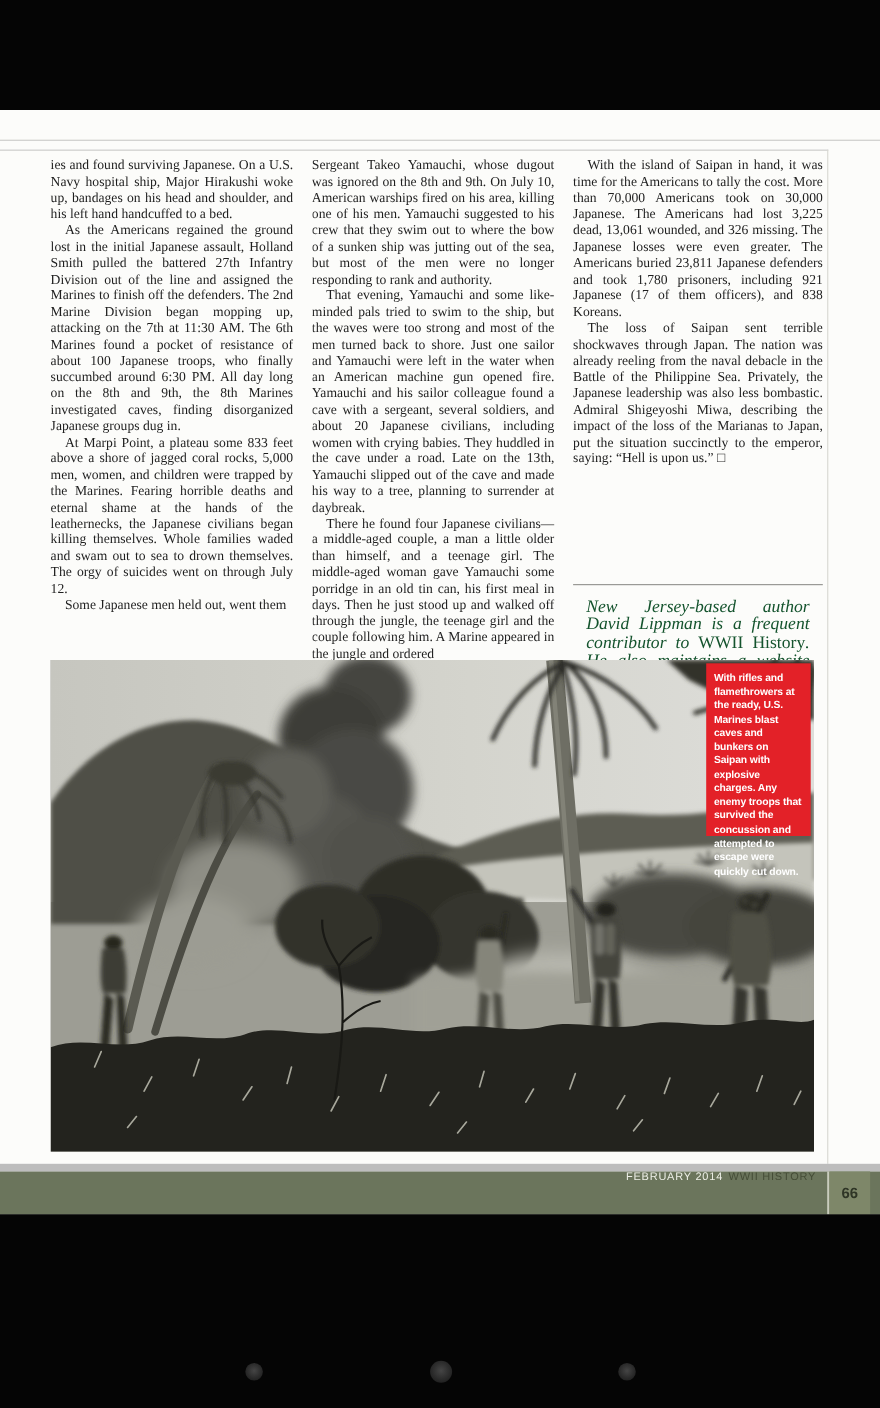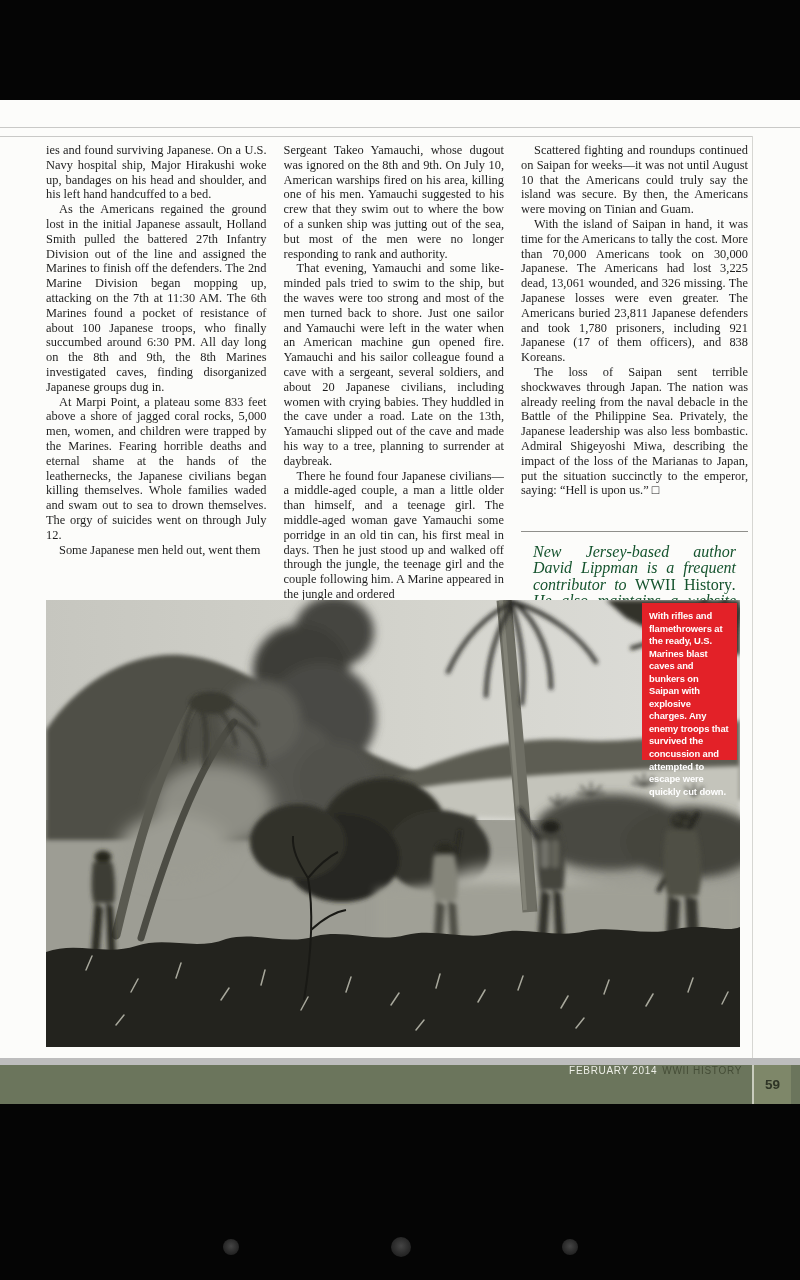--- a/index.html
+++ b/index.html
@@ -75,21 +75,20 @@
       </div>
       <div class="col">
         <div class="coltext">
           <p class="body">Sergeant Takeo Yamauchi, whose dugout was ignored on the 8th and 9th. On July 10, American warships fired on his area, killing one of his men. Yamauchi suggested to his crew that they swim out to where the bow of a sunken ship was jutting out of the sea, but most of the men were no longer responding to rank and authority.</p>
           <p class="body ind">That evening, Yamauchi and some like-minded pals tried to swim to the ship, but the waves were too strong and most of the men turned back to shore. Just one sailor and Yamauchi were left in the water when an American machine gun opened fire. Yamauchi and his sailor colleague found a cave with a sergeant, several soldiers, and about 20 Japanese civilians, including women with crying babies. They huddled in the cave under a road. Late on the 13th, Yamauchi slipped out of the cave and made his way to a tree, planning to surrender at daybreak.</p>
           <p class="body ind">There he found four Japanese civilians—a middle-aged couple, a man a little older than himself, and a teenage girl. The middle-aged woman gave Yamauchi some porridge in an old tin can, his first meal in days. Then he just stood up and walked off through the jungle, the teenage girl and the couple following him. A Marine appeared in the jungle and ordered</p>
         </div>
       </div>
       <div class="col">
         <div class="coltext h380">
-          <p class="body ind">Scattered fighting and roundups continued on Saipan for weeks—it was not until August 10 that the Americans could truly say the island was secure. By then, the Americans were moving on Tinian and Guam.</p>
           <p class="body ind">With the island of Saipan in hand, it was time for the Americans to tally the cost. More than 70,000 Americans took on 30,000 Japanese. The Americans had lost 3,225 dead, 13,061 wounded, and 326 missing. The Japanese losses were even greater. The Americans buried 23,811 Japanese defenders and took 1,780 prisoners, including 921 Japanese (17 of them officers), and 838 Koreans.</p>
           <p class="body ind">The loss of Saipan sent terrible shockwaves through Japan. The nation was already reeling from the naval debacle in the Battle of the Philippine Sea. Privately, the Japanese leadership was also less bombastic. Admiral Shigeyoshi Miwa, describing the impact of the loss of the Marianas to Japan, put the situation succinctly to the emperor, saying: “Hell is upon us.” □</p>
         </div>
         <div class="bio-rule"></div>
         <p class="bio"><span>New Jersey-based author David Lippman is a frequent contributor to </span><span class="roman">WWII History</span><span>. He also maintains a website dedicated to the daily events of World War II.</span></p>
       </div>
     </div>
 
     <div class="photo">
       <svg viewBox="0 0 694 447" preserveAspectRatio="none">
@@ -233,21 +232,21 @@
     </div>
 
     <div class="prefolio-strip"></div>
     <div class="folio-bar">
       <div class="folio-text">
         <span class="folio-issue">FEBRUARY 2014</span>
         <span class="folio-mag">WWII HISTORY</span>
       </div>
       <div class="folio-divider"></div>
       <div class="folio-pagebox">
-        <span>59</span>
+        <span>66</span>
       </div>
     </div>
   </div>
 
   <div style="position:absolute;left:0;top:1104px;width:800px;height:176px;background:#050505;"></div>
   <div class="navdot left"></div>
   <div class="navdot center"></div>
   <div class="navdot right"></div>
 </div>
 

